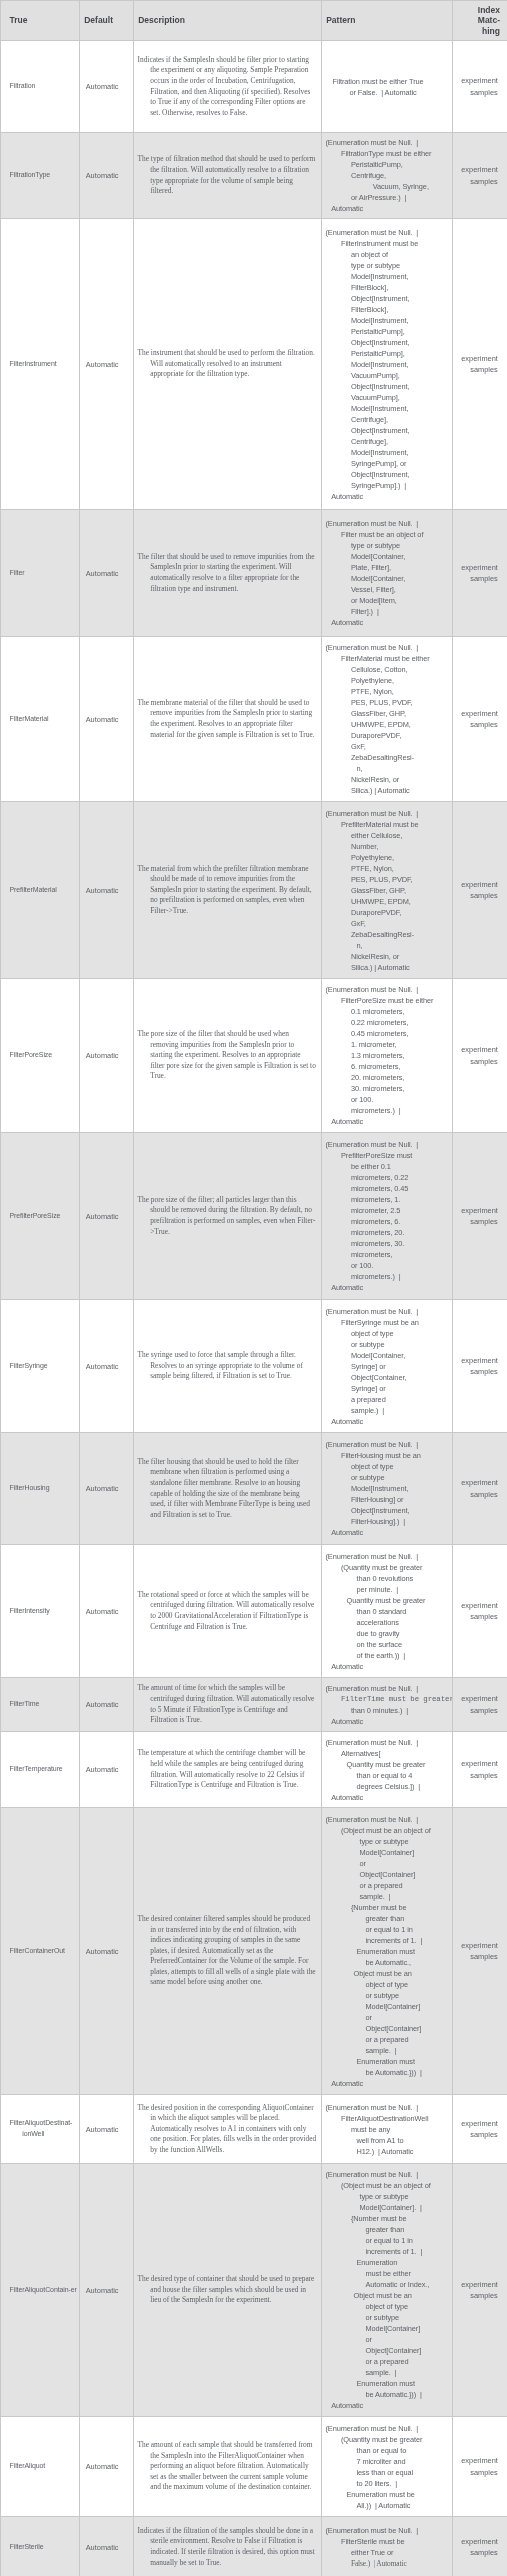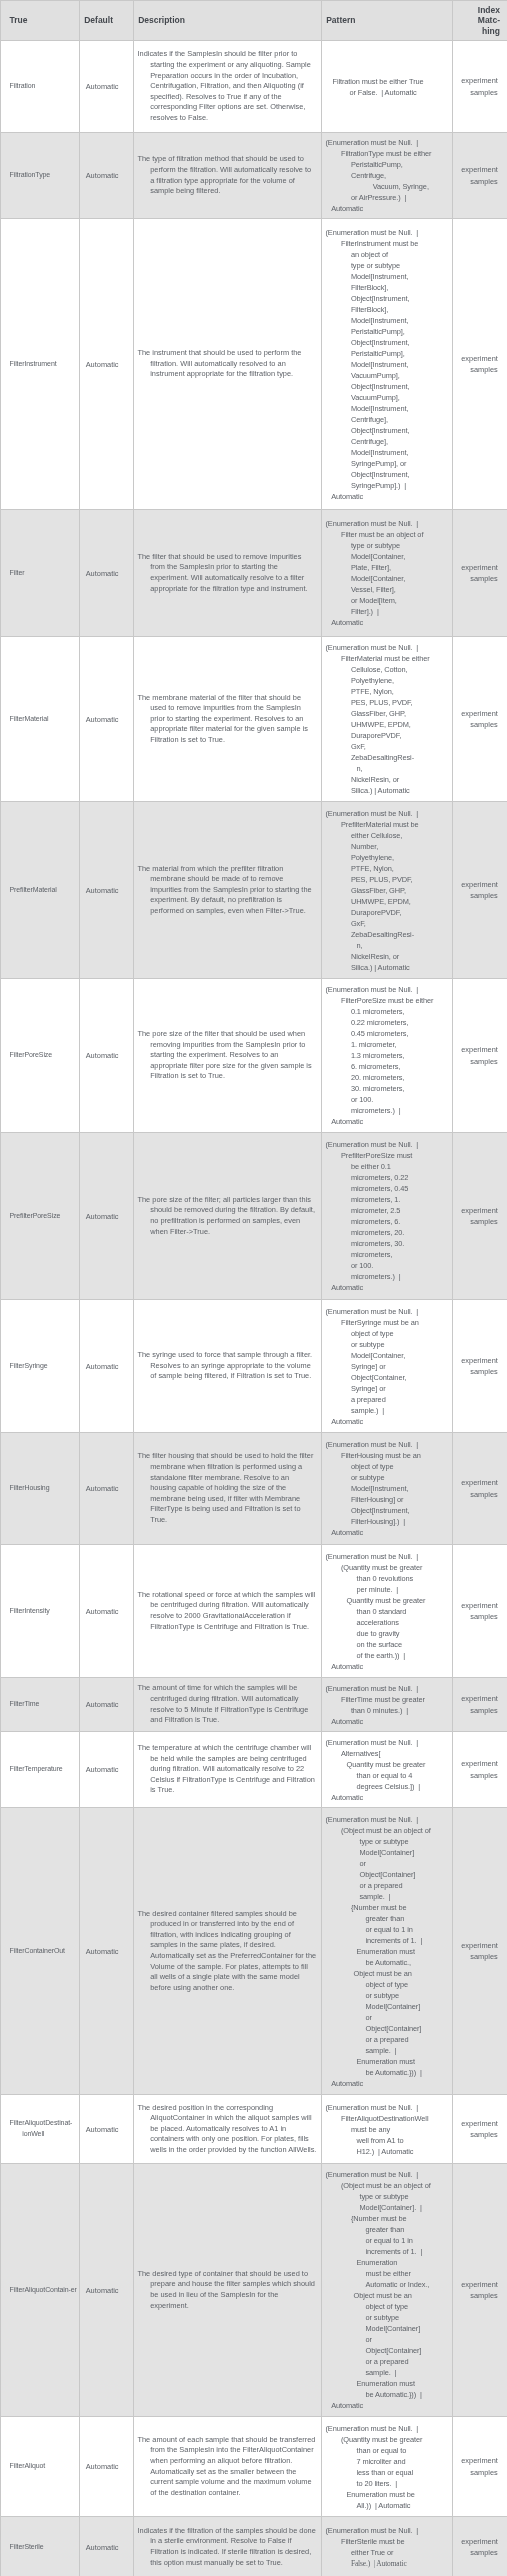--- a/index.html
+++ b/index.html
@@ -17,21 +17,21 @@
   th.th-desc .hdr{padding-left:1.4px;}
   th.th-pattern .hdr{padding-left:1.4px;}
   th.th-index{text-align:right; padding-right:7px;}
   tr.alt{background:#e3e3e3;}
   tr.plain{background:#ffffff;}
   td{font-size:7.4px; color:#5e6268;}
   td.c-name{padding:1.4px 1.4px 1.4px 8.5px; font-size:7px; letter-spacing:-0.1px;}
   td.c-name .hang{line-height:10.6px; padding-left:12.7px; text-indent:-12.7px; white-space:pre-line; word-wrap:break-word;}
   td.c-default{padding:1.4px 1.4px 1.4px 5.7px; font-size:7.4px;}
   td.c-desc{padding:1.4px 4.2px 1.4px 3.5px;}
-  td.c-desc .hang{line-height:10.6px; padding-left:12.7px; text-indent:-12.7px;}
+  td.c-desc .hang{line-height:10.6px; padding-left:12.7px; text-indent:-12.7px;font-family:Liberation Serif, serif;}
   td.c-pattern{padding:2.1px 1.4px 2.1px 3.5px;margin-top:32px;}
   td.c-pattern .pline{line-height:11px; white-space:pre; letter-spacing:-0.1px;}
   td.c-index{text-align:right; padding:1.4px 9.2px 1.4px 1.4px;}
   td.c-index .ival{line-height:11.3px;}
 </style>
 </head>
 <body>
 
 <table class="opts">
   <colgroup>
@@ -351,21 +351,21 @@
       <tr class="alt" style="height: 54px;">
         <td class="c-name">
           <div class="hang">FilterTime</div>
         </td>
         <td class="c-default">Automatic</td>
         <td class="c-desc">
           <div class="hang">The amount of time for which the samples will be centrifuged during filtration.  Will automatically resolve to 5 Minute if FiltrationType is Centrifuge and Filtration is True.</div>
         </td>
         <td class="c-pattern">
           <div class="pline" style="padding-left: 0px;">(Enumeration must be Null.  |</div>
-          <div class="pline" style="padding-left: 15.5px;">FilterTime must be greater</div>
+          <div class="pline" style="padding-left: 15.5px; font-family: Liberation Mono, monospace;">FilterTime must be greater</div>
           <div class="pline" style="padding-left: 25.4px;">than 0 minutes.)  |</div>
           <div class="pline" style="padding-left: 5.7px;">Automatic</div>
         </td>
         <td class="c-index">
           <div class="ival">experiment samples</div>
         </td>
       </tr>
       <tr class="plain" style="height: 76px;">
         <td class="c-name">
           <div class="hang">FilterTemperature</div>

